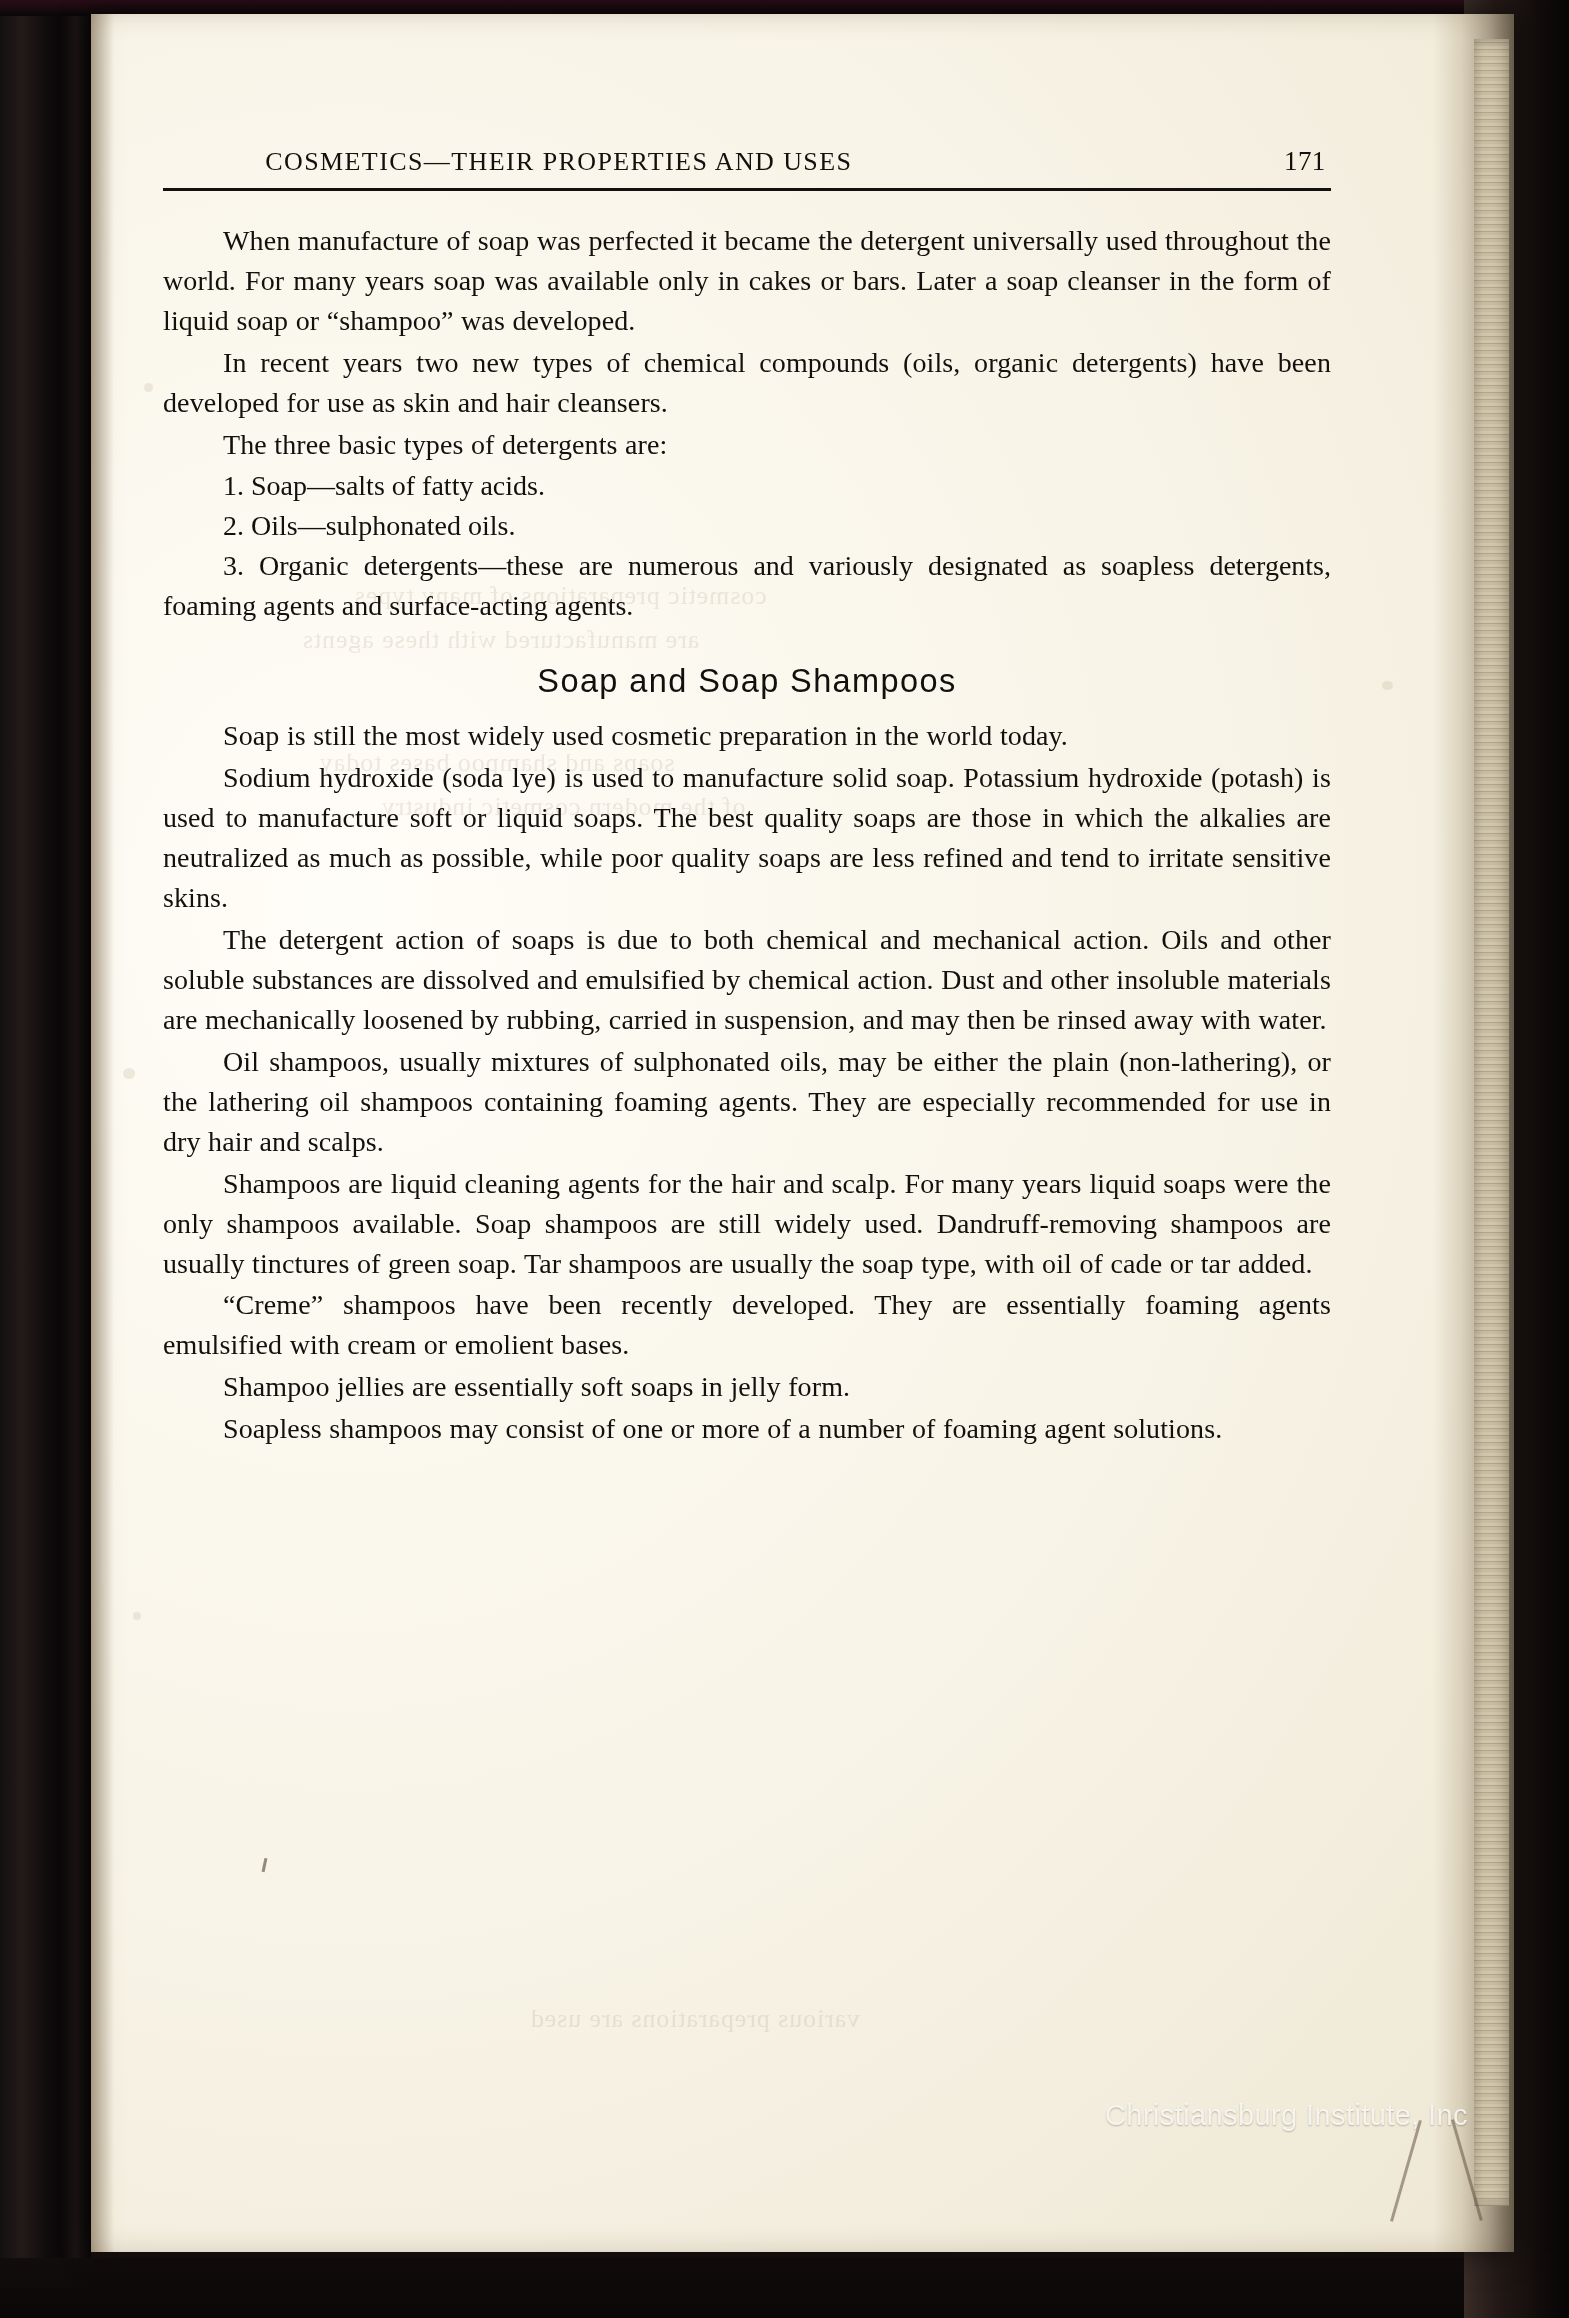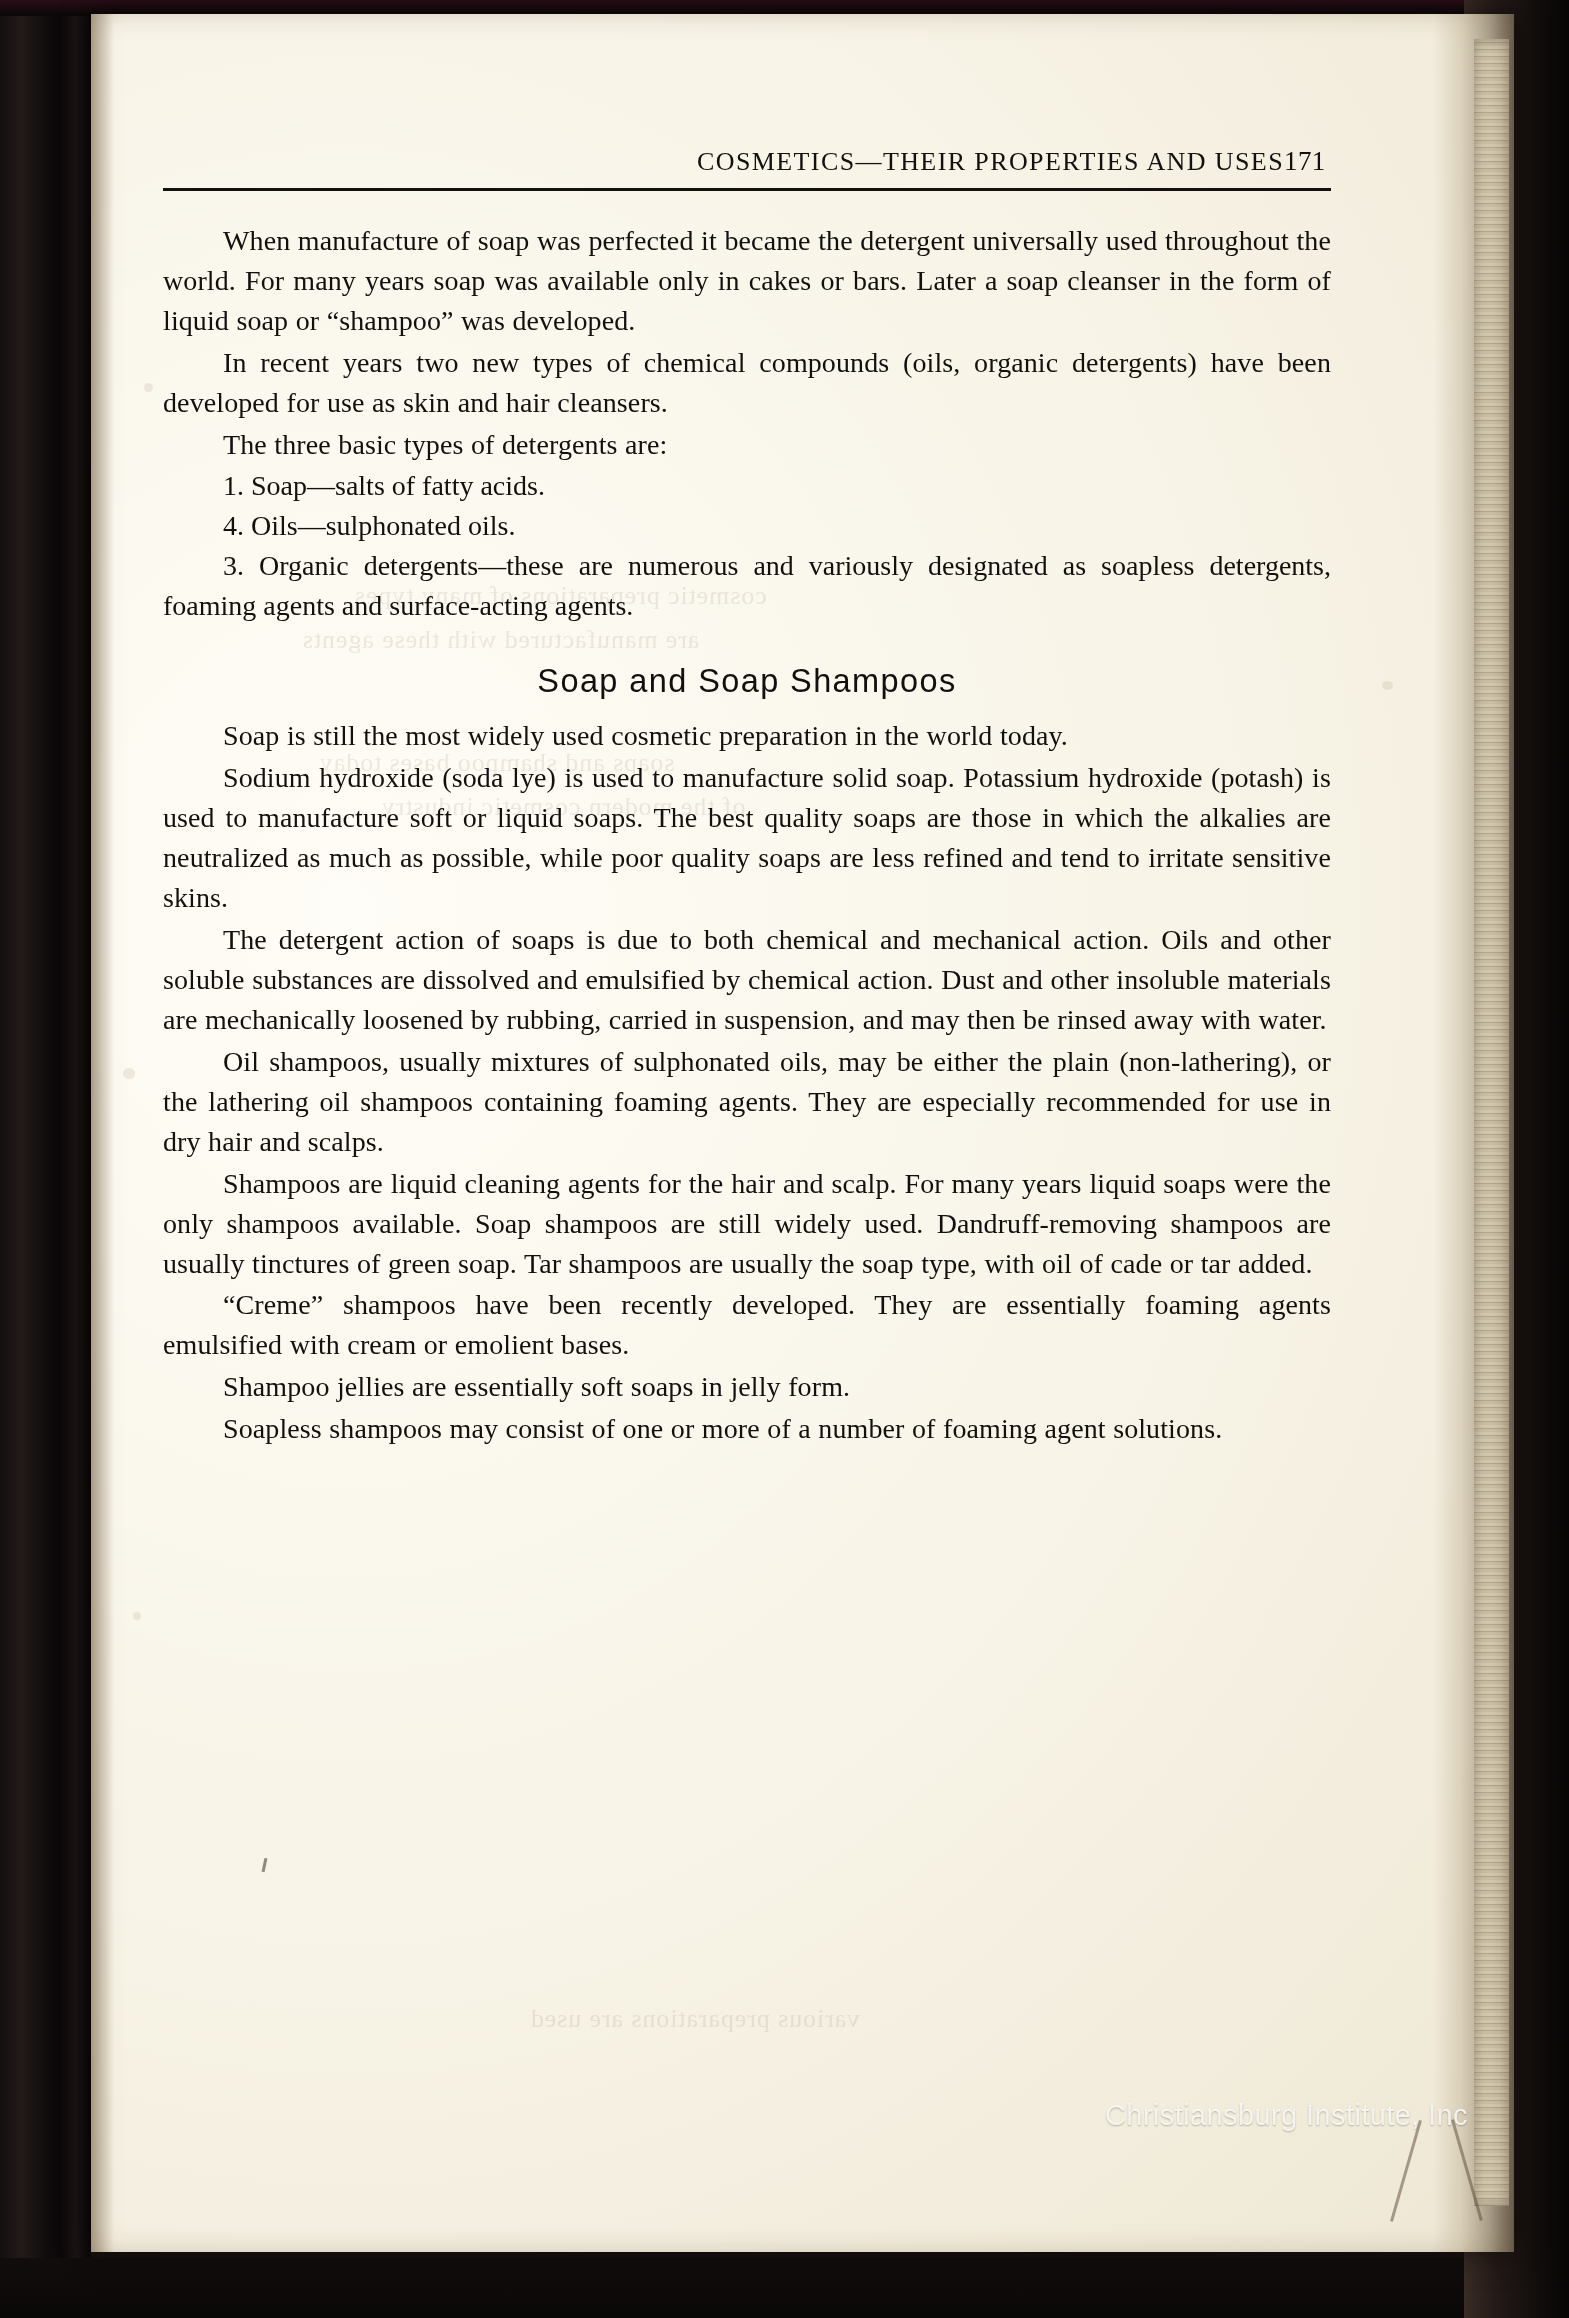--- a/index.html
+++ b/index.html
@@ -110,21 +110,21 @@
     display: flex;
     align-items: baseline;
     justify-content: space-between;
     font-family: "Liberation Serif", serif;
     letter-spacing: 1.4px;
     font-size: 26px;
     padding: 0 5.3px 10.5px 5.3px;
   }
   #running-head .title-text {
     flex: 1;
-    text-align: right;
+    text-align: left;
     padding-left: 97px;
   }
   #running-head .folio {
     font-size: 27px;
     letter-spacing: 0.4px;
   }
   #head-rule {
     height: 3.5px;
     background: #14100e;
     margin: 0 0 30px 0;
@@ -238,21 +238,21 @@
         <span class="title-text">COSMETICS—THEIR PROPERTIES AND USES</span>
         <span class="folio">171</span>
       </div>
       <div id="head-rule"></div>
 
       <p class="para">When manufacture of soap was perfected it became the detergent universally used throughout the world.  For many years soap was available only in cakes or bars.  Later a soap cleanser in the form of liquid soap or “shampoo” was developed.</p>
       <p class="para">In recent years two new types of chemical compounds (oils, organic detergents) have been developed for use as skin and hair cleansers.</p>
       <p class="para last-left">The three basic types of detergents are:</p>
 
       <p class="list-item">1. Soap—salts of fatty acids.</p>
-      <p class="list-item">4. Oils—sulphonated oils.</p>
+      <p class="list-item">2. Oils—sulphonated oils.</p>
       <p class="list-item justified">3. Organic detergents—these are numerous and variously designated as soapless detergents, foaming agents and surface-acting agents.</p>
 
       <h2 class="section-head">Soap and Soap Shampoos</h2>
 
       <p class="para">Soap is still the most widely used cosmetic preparation in the world today.</p>
       <p class="para">Sodium hydroxide (soda lye) is used to manufacture solid soap.  Potassium hydroxide (potash) is used to manufacture soft or liquid soaps.  The best quality soaps are those in which the alkalies are neutralized as much as possible, while poor quality soaps are less refined and tend to irritate sensitive skins.</p>
       <p class="para">The detergent action of soaps is due to both chemical and mechanical action.  Oils and other soluble substances are dissolved and emulsified by chemical action.  Dust and other insoluble materials are mechanically loosened by rubbing, carried in suspension, and may then be rinsed away with water.</p>
       <p class="para">Oil shampoos, usually mixtures of sulphonated oils, may be either the plain (non-lathering), or the lathering oil shampoos containing foaming agents.  They are especially recommended for use in dry hair and scalps.</p>
       <p class="para">Shampoos are liquid cleaning agents for the hair and scalp. For many years liquid soaps were the only shampoos available. Soap shampoos are still widely used.  Dandruff-removing shampoos are usually tinctures of green soap.  Tar shampoos are usually the soap type, with oil of cade or tar added.</p>
       <p class="para">“Creme” shampoos have been recently developed.  They are essentially foaming agents emulsified with cream or emolient bases.</p>

